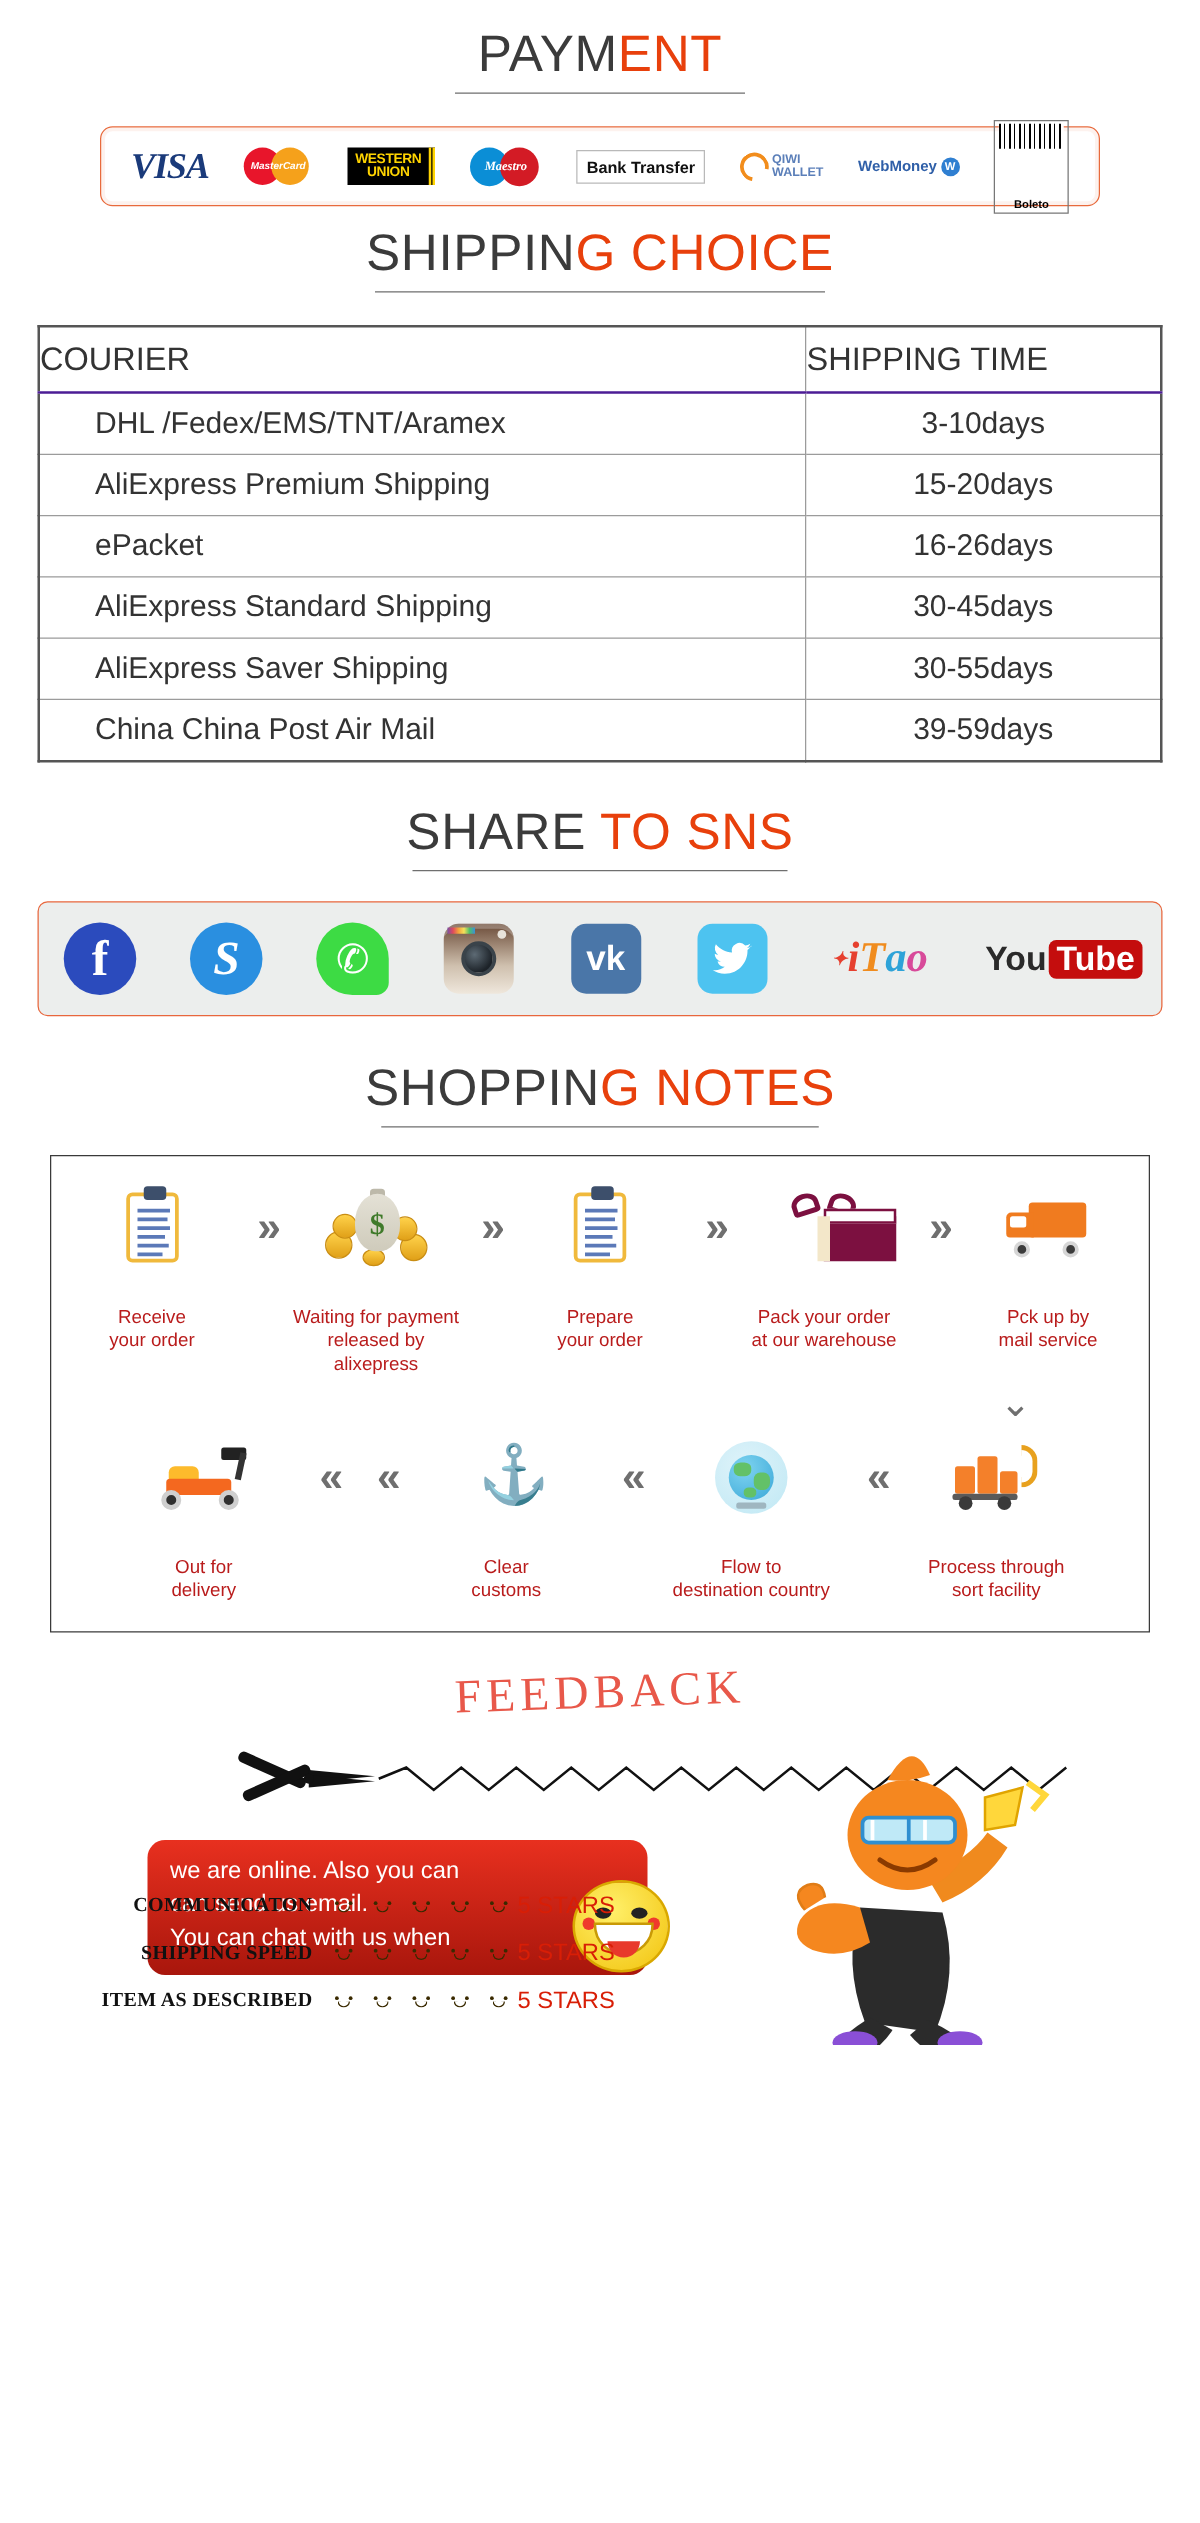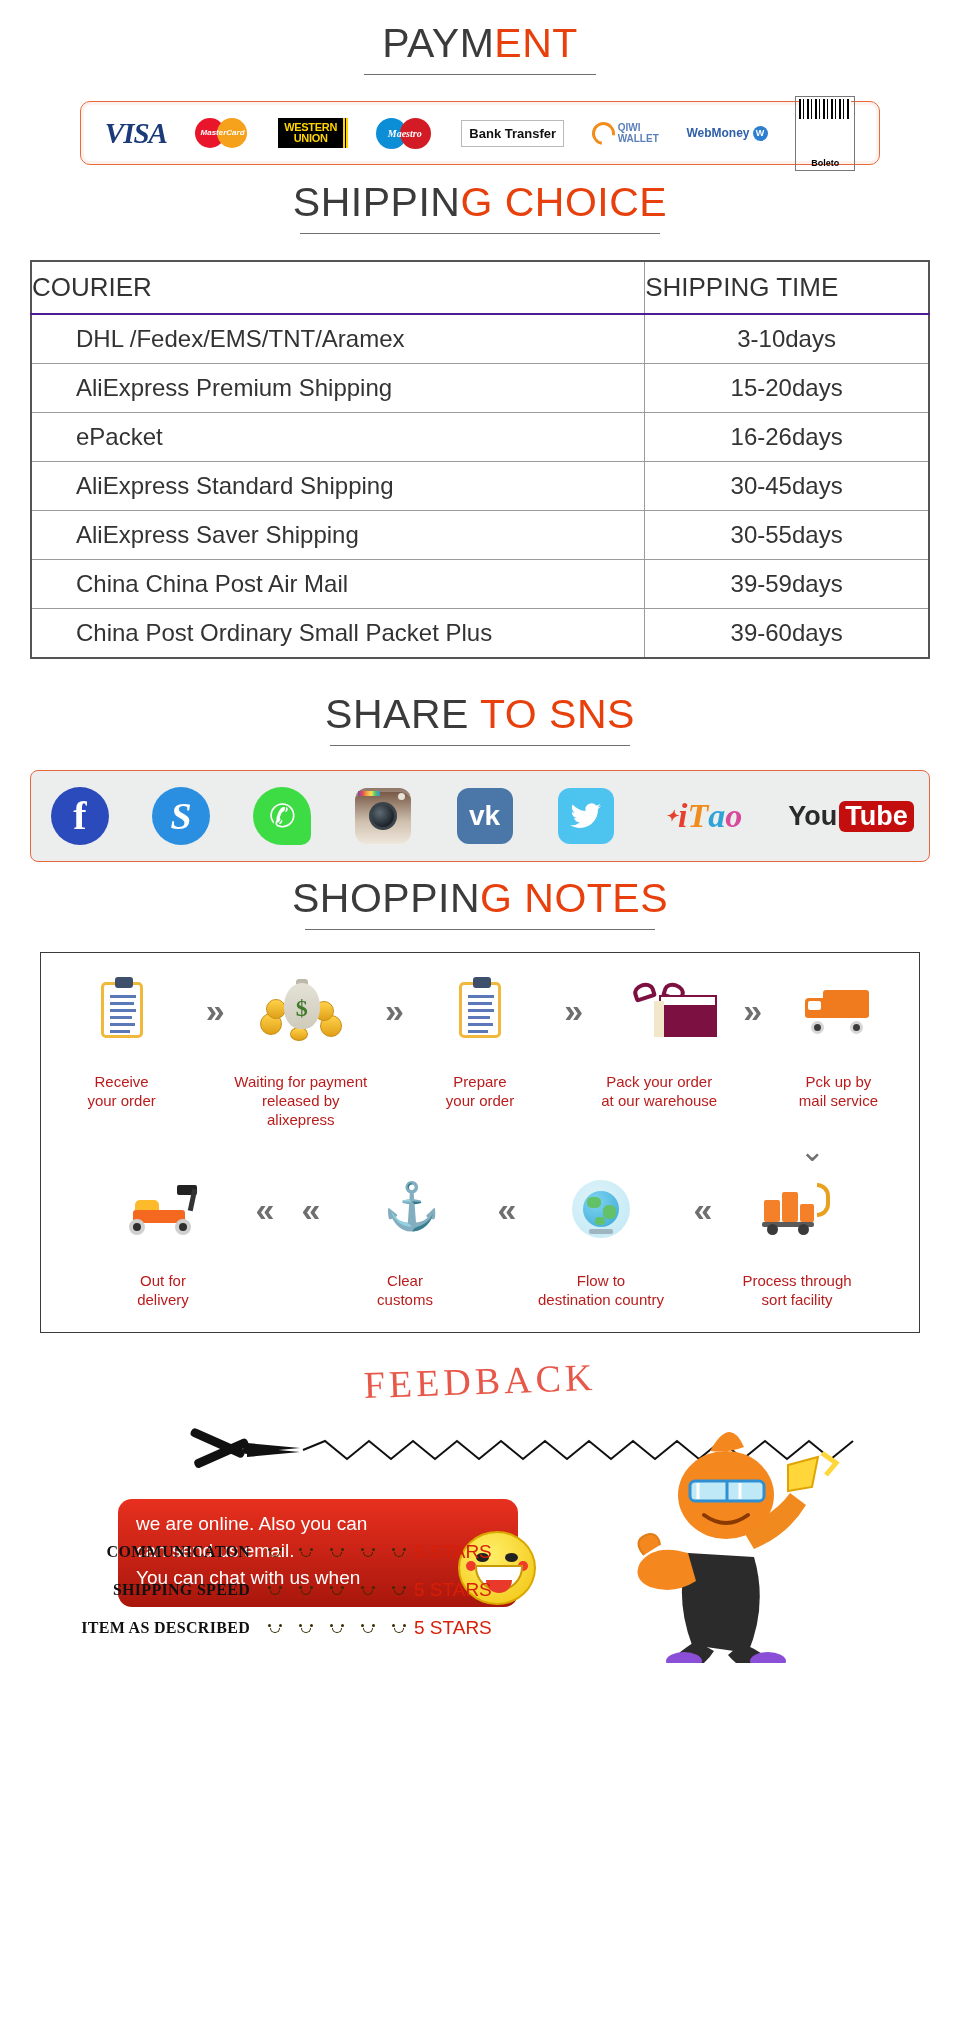--- a/index.html
+++ b/index.html
@@ -389,24 +389,20 @@
           <td class="time">30-45days</td>
         </tr>
       <tr>
           <td class="courier">AliExpress Saver Shipping</td>
           <td class="time">30-55days</td>
         </tr>
       <tr>
           <td class="courier">China China Post Air Mail</td>
           <td class="time">39-59days</td>
         </tr>
-      <tr>
-          <td class="courier">China Post Ordinary Small Packet Plus</td>
-          <td class="time">39-60days</td>
-        </tr>
     </tbody>
   </table>
 
   <div class="sec-head" style="margin-top:34px;">
     <span class="txt">
       <span class="dark">SHARE </span><span class="accent">TO SNS</span>
       <span class="rule" style="width:300px;"></span>
     </span>
   </div>
 
@@ -447,21 +443,21 @@
         </span>
     </span>
     <span class="sns-ic" style="width:120px;">
       <span class="yt">
           <span class="you">You</span>
           <span class="tube">Tube</span>
         </span>
     </span>
   </div>
 
-  <div class="sec-head" style="margin-top:15px;">
+  <div class="sec-head" style="margin-top:36px;">
     <span class="txt">
       <span class="dark">SHOPPIN</span><span class="accent">G NOTES</span>
       <span class="rule" style="width:350px;"></span>
     </span>
   </div>
 
   <div class="notes-box">
 
     <div class="flow-row">
       <div class="flow-step">

